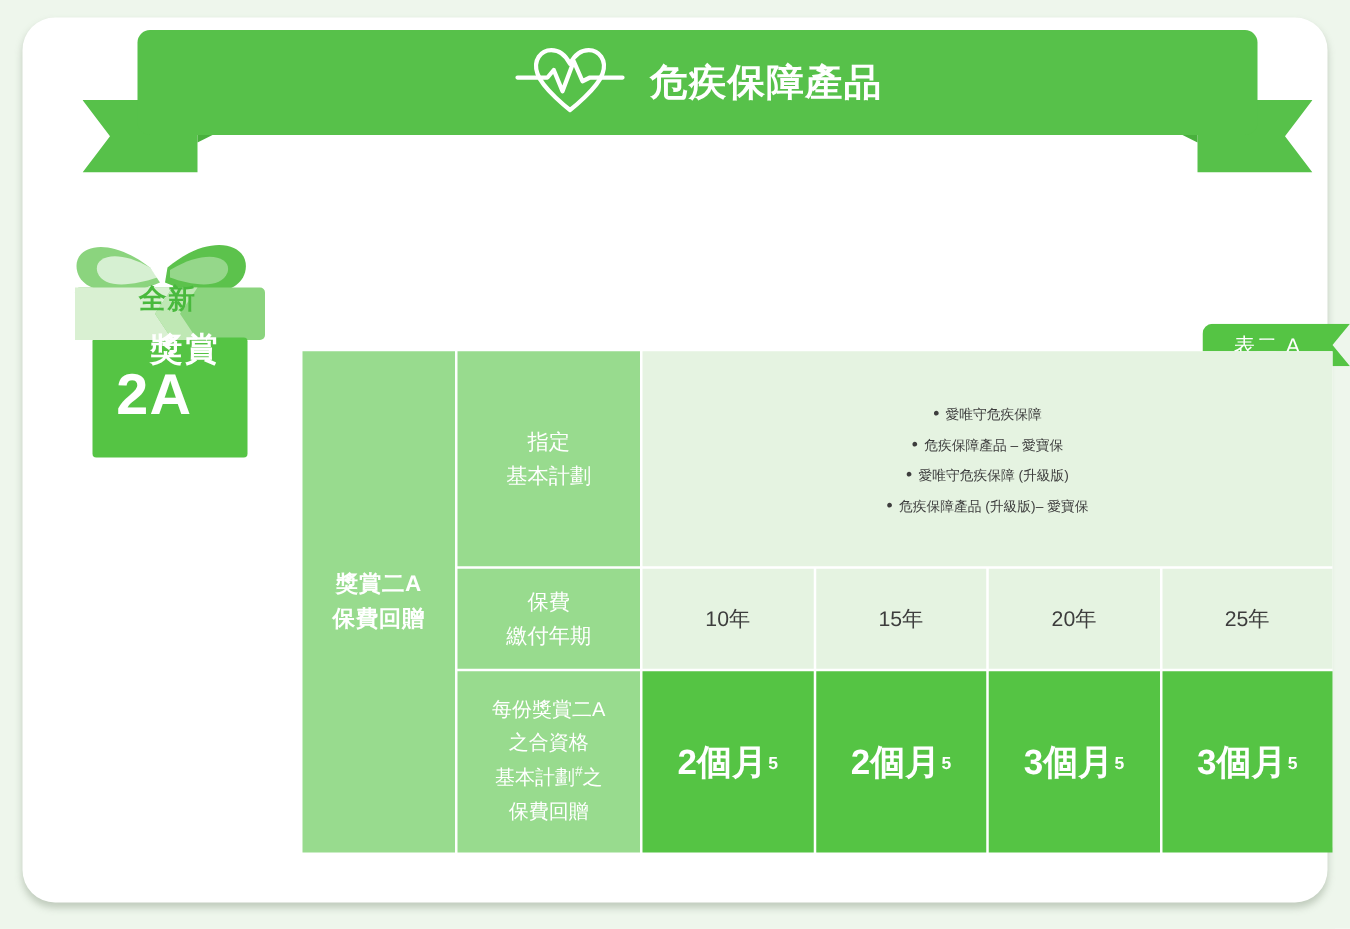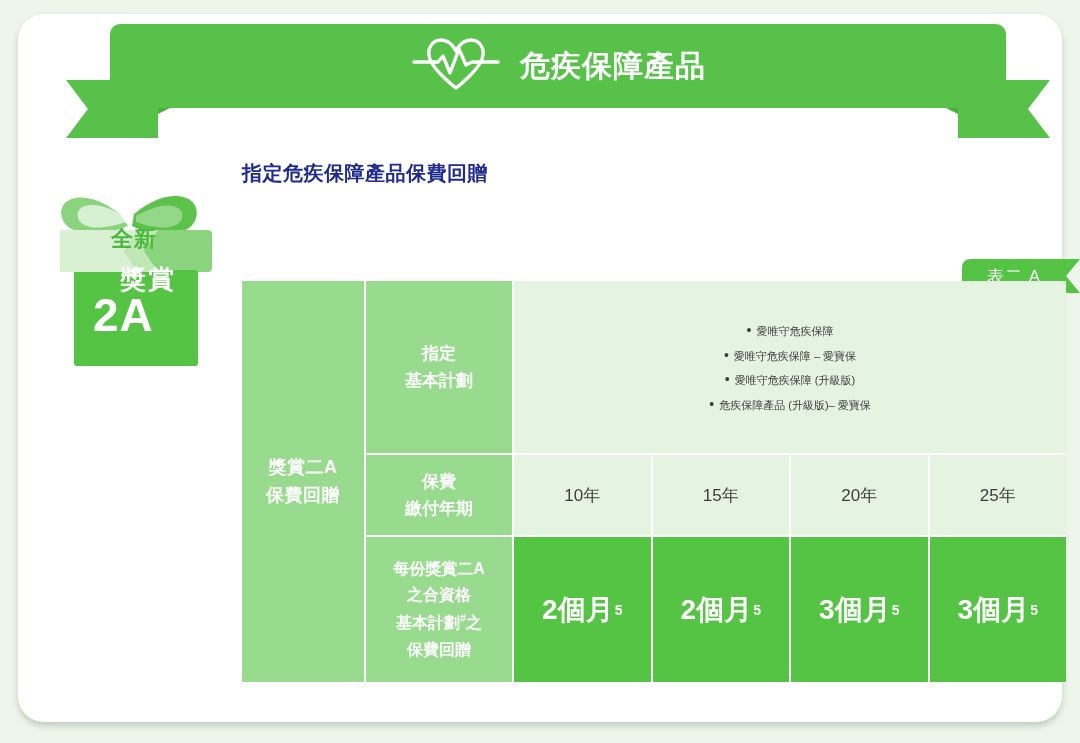--- a/index.html
+++ b/index.html
@@ -81,21 +81,21 @@
     grid-template-columns:122px 146px 1fr 1fr 1fr 1fr;
     grid-template-rows:172px 80px 145px;
     gap:2px;background:#ffffff;
   }
   .c{display:flex;align-items:center;justify-content:center;text-align:center;}
   .col-left{
     grid-column:1;grid-row:1 / span 3;
     background:#98db8e;color:#ffffff;font-size:18px;font-weight:bold;
     line-height:1.55;letter-spacing:.5px;
   }
-  .hdr{background:#98db8e;color:#ffffff;font-size:17px;font-weight:bold;line-height:1.6;}
+  .hdr{background:#98db8e;color:#ffffff;font-size:17px;font-weight:normal;line-height:1.6;}
   .hdr-plan{grid-column:2;grid-row:1;}
   .hdr-term{grid-column:2;grid-row:2;}
   .hdr-rebate{grid-column:2;grid-row:3;font-size:16px;line-height:1.65;}
   .plans{
     grid-column:3 / span 4;grid-row:1;
     background:#e5f3e1;color:#3d3d3d;font-size:11px;line-height:1.75;
     flex-direction:column;
   }
   .plans .bullet{white-space:nowrap;}
   .plans .bullet::before{content:"\2022";margin-right:5px;font-size:14px;}
@@ -153,21 +153,20 @@
       <path d="M12 78 L90 78 L76 99 L90 120 L12 120 Z" fill="#d9f0d2"></path>
       <path d="M90 78 L110 78 L96 99 L110 120 L90 120 L76 99 Z" fill="#bfe8b4"></path>
     </svg>
     <div class="gift-label">
       <div class="gift-new">全新</div>
       <div class="gift-reward">獎賞</div>
       <div class="gift-num">2A</div>
     </div>
   </div>
 
-  <div class="subtitle">指定危疾保障產品保費回贈</div>
 
   <div class="table-tag">
     <svg width="118" height="34" viewBox="0 0 118 34">
       <path d="M8 0 H118 L104 17 L118 34 H8 A8 8 0 0 1 0 26 V8 A8 8 0 0 1 8 0 Z" fill="#55c444"></path>
     </svg>
     <span>表二 A</span>
   </div>
 
   <div class="tbl">
 
@@ -180,21 +179,21 @@
 
     <div class="c hdr hdr-plan">
       <div>
         <div>指定</div>
         <div>基本計劃</div>
       </div>
     </div>
 
     <div class="c plans">
       <div class="bullet">愛唯守危疾保障</div>
-      <div class="bullet">愛唯守危疾保障 – 愛寶保</div>
+      <div class="bullet">危疾保障產品 – 愛寶保</div>
       <div class="bullet">愛唯守危疾保障 (升級版)</div>
       <div class="bullet">危疾保障產品 (升級版)– 愛寶保</div>
     </div>
 
     <div class="c hdr hdr-term">
       <div>
         <div>保費</div>
         <div>繳付年期</div>
       </div>
     </div>

